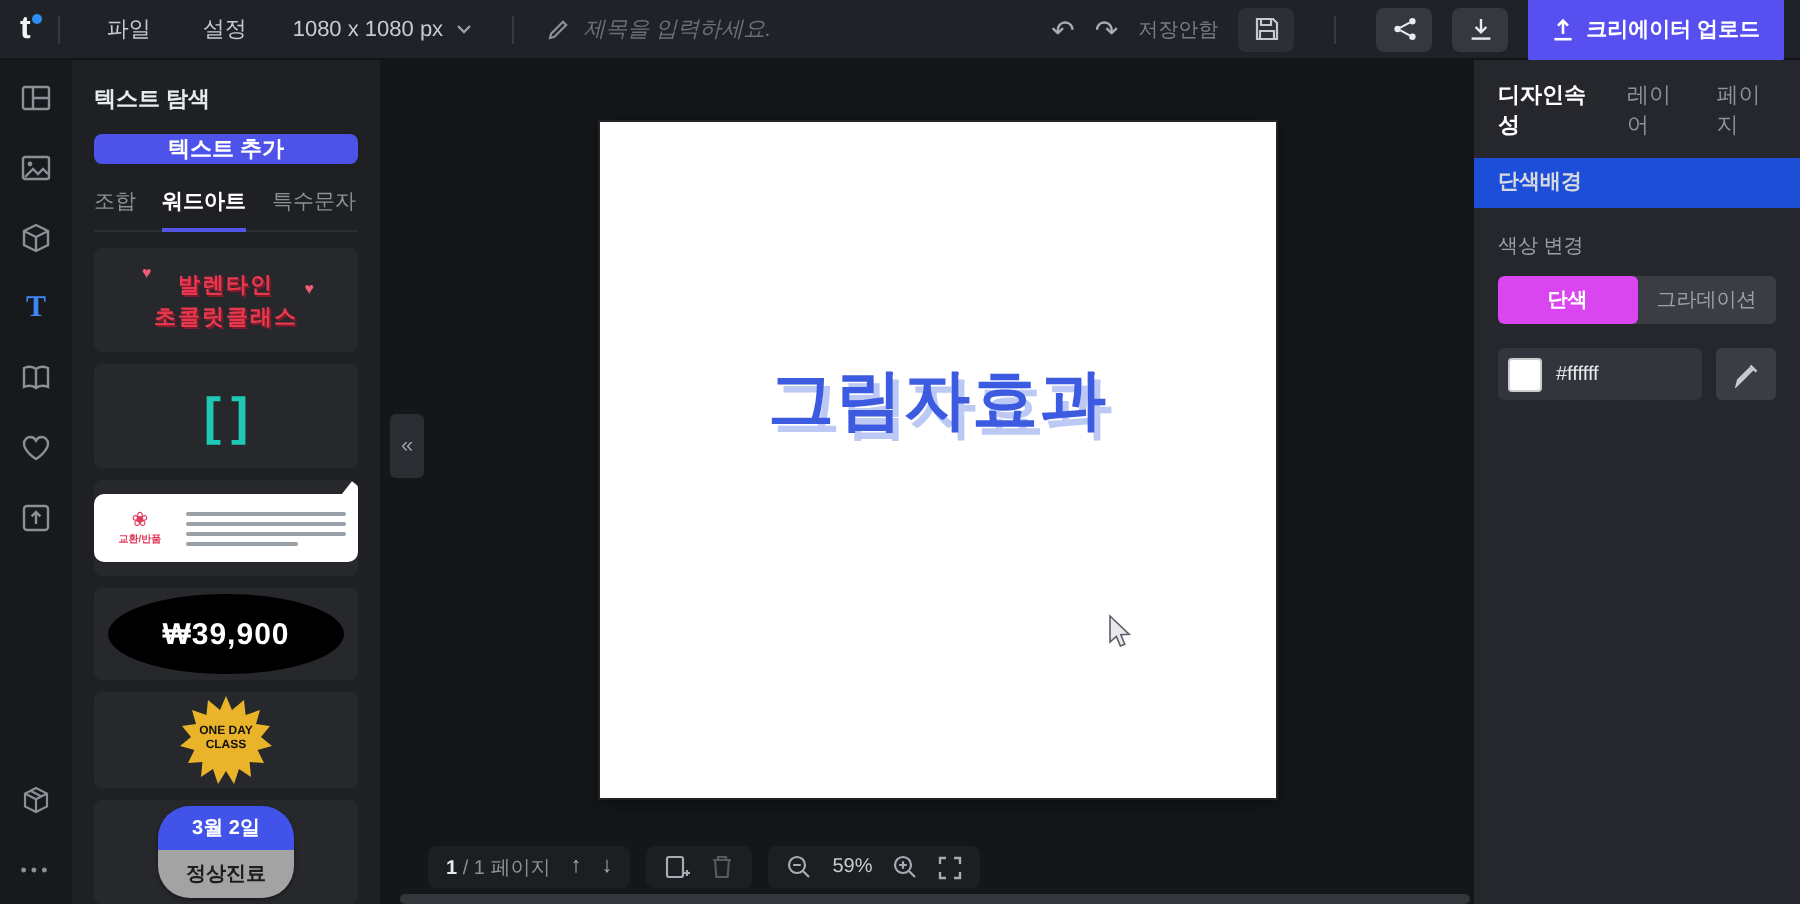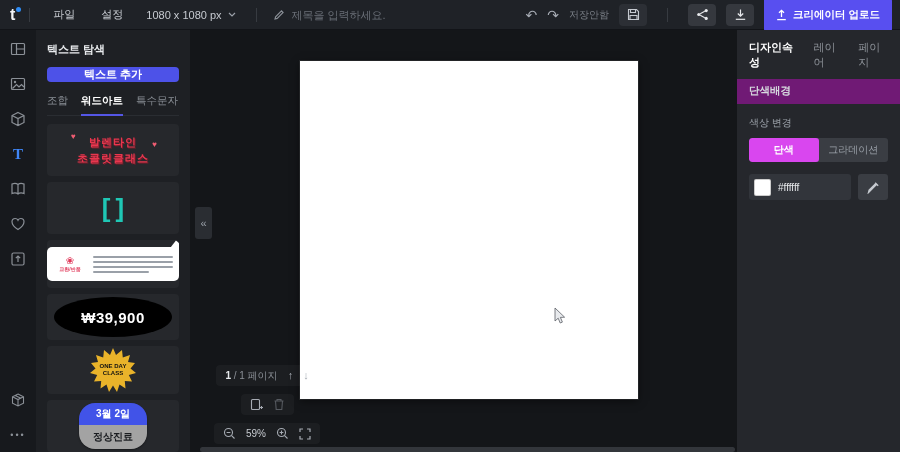--- a/index.html
+++ b/index.html
@@ -11,21 +11,21 @@
   .topbar { height:30px; background:#1f2227; display:flex; align-items:center; flex:0 0 30px;
     border-bottom:1px solid #121418; padding:0 8px 0 10px; }
   .logo { position:relative; color:#f2f4f7; font-weight:bold; font-size:16px; padding-right:4px; }
   .logo i { position:absolute; top:1px; right:-2px; width:5px; height:5px; border-radius:50%;
     background:#2f8df6; }
   .tb-div { width:1px; height:14px; background:#373b41; margin:0 10px; }
   .tb-item { color:#c7cbd1; font-size:11px; padding:0 13px; cursor:default; }
   .size-dd { display:flex; align-items:center; gap:6px; color:#c7cbd1; font-size:11px; padding:0 10px; }
   .pencil-wrap { display:flex; align-items:center; gap:7px; margin-left:6px; }
   .title-input { background:transparent; border:none; outline:none; font-size:11px; width:150px;
-    color:#dfe2e6; font-family:"Liberation Sans", sans-serif; }
+    color:#dfe2e6; font-family:"Liberation Sans", sans-serif;font-style:italic; }
   .title-input::placeholder { color:#6a6f77; }
   .tb-right { margin-left:auto; display:flex; align-items:center; gap:10px; }
   .hist { color:#a7acb4; font-size:14px; line-height:1; cursor:pointer; }
   .save-status { color:#787d85; font-size:10px; }
   .sq-btn { height:22px; min-width:28px; padding:0 6px; border-radius:4px; background:#2c2f35;
     display:flex; align-items:center; justify-content:center; cursor:pointer; }
   .sq-btn.lt { background:#35383e; }
   .upload-btn { height:34px; background:#584ff0; border-radius:3px; color:#fff; font-size:10.5px;
     font-weight:bold; display:flex; align-items:center; gap:6px; padding:0 12px; cursor:pointer; }
 
@@ -94,36 +94,36 @@
   
   .canvas-region { flex:1; position:relative; background:#141619; min-width:0; }
   .collapse-tab { position:absolute; left:5px; top:177px; width:17px; height:32px; background:#2a2d32;
     border-radius:3px; color:#9aa0a8; font-size:11px; display:flex; align-items:center; justify-content:center;
     cursor:pointer; }
   .canvas { position:absolute; left:110px; top:31px; width:338px; height:338px; background:#ffffff;
     box-shadow:0 0 0 1px rgba(255,255,255,0.08), 0 2px 8px rgba(0,0,0,0.5); }
   .canvas-text { position:absolute; left:0; right:0; top:118px; text-align:center; font-weight:bold;
     font-size:33px; line-height:42px; letter-spacing:1px; color:#3d5be0; text-shadow:3px 4px 0 #bcc9f4; }
   .cursor { position:absolute; left:253px; top:246px; }
-  .cbar { position:absolute; left:24px; bottom:8px; display:flex; align-items:center; gap:8px;flex-direction:column; }
+  .cbar { position:absolute; left:24px; bottom:8px; display:flex; align-items:center; gap:8px; }
   .cbar-group { display:flex; align-items:center; gap:10px; background:rgba(255,255,255,0.035);
     border-radius:4px; padding:4px 9px; height:21px; }
   .page-info { font-size:10px; color:#8b9097; }
   .page-info b { color:#e8eaed; font-weight:bold; }
   .cbar-ic { color:#a7acb4; font-size:11px; line-height:1; cursor:pointer; display:flex; align-items:center; }
   .cbar-ic.dim { color:#565a60; }
   .zoom-pct { font-size:10px; color:#c7cbd1; }
   .hscroll { position:absolute; left:10px; right:2px; bottom:0; height:5px; background:#33363b; border-radius:3px; }
 
   
   .rpanel { width:163px; background:#25272c; display:flex; flex-direction:column; }
   .rp-tabs { display:flex; gap:15px; padding:10px 12px 9px; }
   .rp-tab { font-size:11px; color:#8b9097; cursor:pointer; }
   .rp-tab.active { color:#fff; font-weight:bold; }
-  .rp-band { background:#701a75; color:#d6d9de; font-size:10.5px; font-weight:bold; padding:5px 12px 6px; }
+  .rp-band { background:#1d4ed8; color:#d6d9de; font-size:10.5px; font-weight:bold; padding:5px 12px 6px; }
   .rp-body { padding:12px; }
   .rp-label { color:#9aa0a8; font-size:10px; }
   .fill-toggle { display:flex; margin-top:8px; background:#3a3d43; border-radius:3px; height:24px; overflow:hidden; }
   .fill-seg { flex:1; display:flex; align-items:center; justify-content:center; font-size:10px;
     color:#9aa0a8; cursor:pointer; }
   .fill-seg.active { background:#d946ef; color:#fff; border-radius:3px; font-weight:bold; }
   .color-row { display:flex; gap:7px; margin-top:12px; align-items:center; }
   .hex-field { flex:1; height:26px; background:#32353b; border-radius:3px; display:flex; align-items:center;
     padding:0 5px; gap:7px; cursor:pointer; }
   .swatch { width:17px; height:17px; background:#ffffff; border-radius:2px; border:1px solid rgba(0,0,0,.2); }
@@ -308,20 +308,21 @@
       </div>
     </div>
 
     <div class="canvas-region">
       <div class="collapse-tab">
         <span>«</span>
       </div>
 
       <div class="canvas">
         <div class="canvas-text">
+          <div>그림자효과</div>
         </div>
         <svg class="cursor" width="13" height="18" viewBox="0 0 13 18">
           <path d="M2 1 L2 14 L5.2 11.2 L7.2 16 L9.4 15.1 L7.4 10.4 L11.6 10.2 Z" fill="#e8eaed" stroke="#5a5e66" stroke-width="0.8"></path>
         </svg>
       </div>
 
       <div class="cbar">
         <div class="cbar-group">
           <span class="page-info"><b>1</b> <span>/ 1 페이지</span></span>
           <span class="cbar-ic">↑</span>

